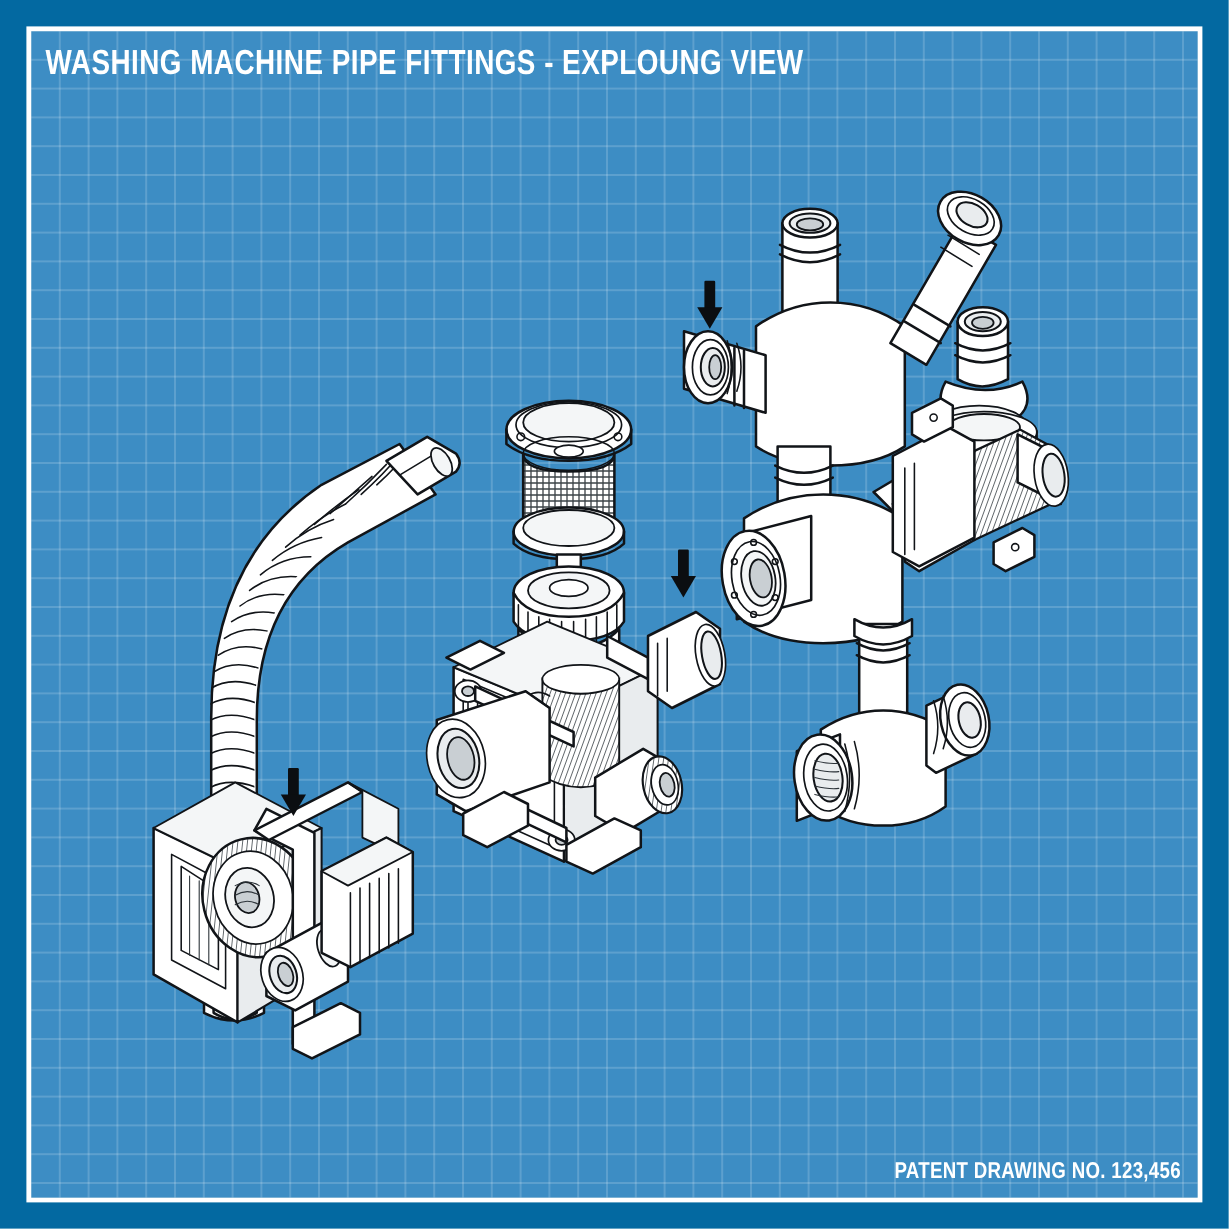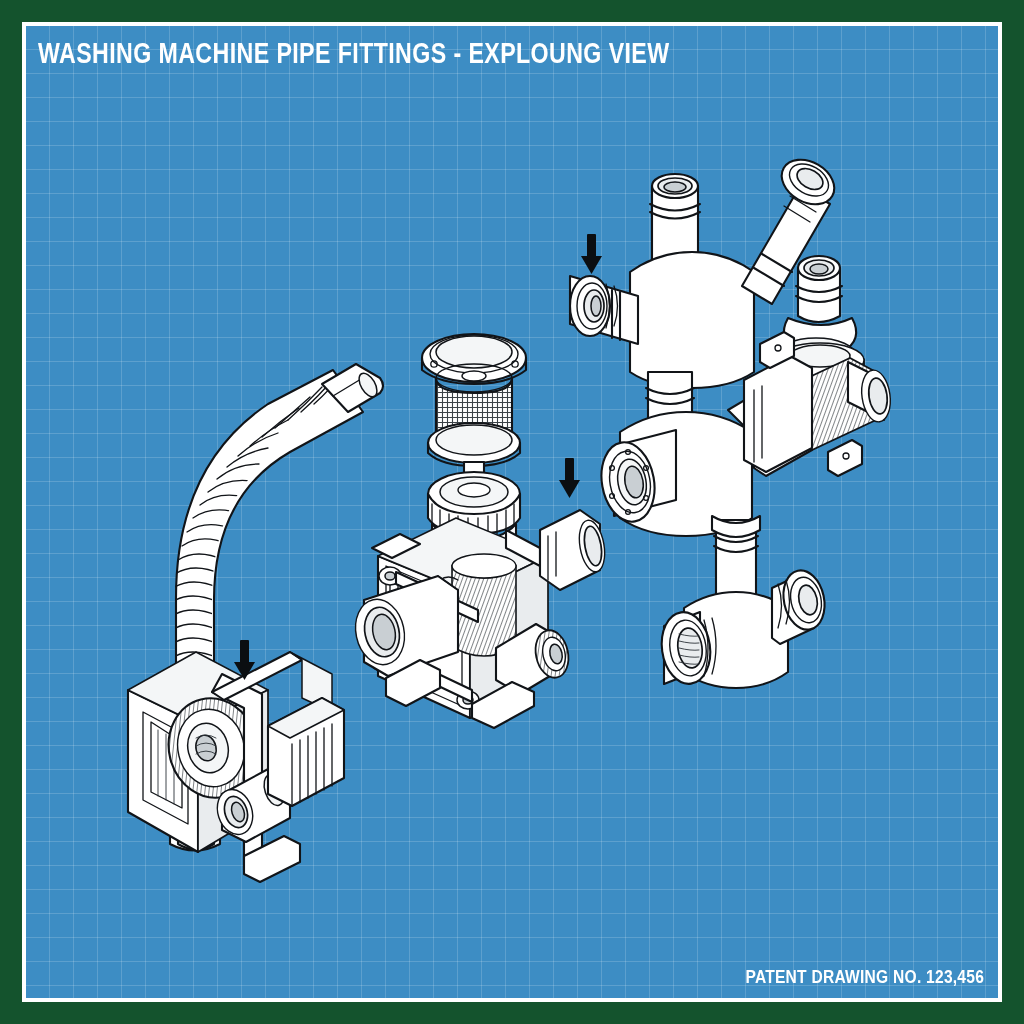--- a/index.html
+++ b/index.html
@@ -6,21 +6,21 @@
   html, body {
     margin: 0;
     padding: 0;
     background: #ffffff;
   }
   #sheet {
     position: relative;
     width: 1024px;
     height: 1024px;
     overflow: hidden;
-    background: #14532d;
+    background: #0369a1;
     font-family: "Liberation Sans", sans-serif;
     -webkit-font-smoothing: antialiased;
   }
   
   .grid-field {
     position: absolute;
     left: 26px;
     top: 26px;
     width: 972px;
     height: 972px;

